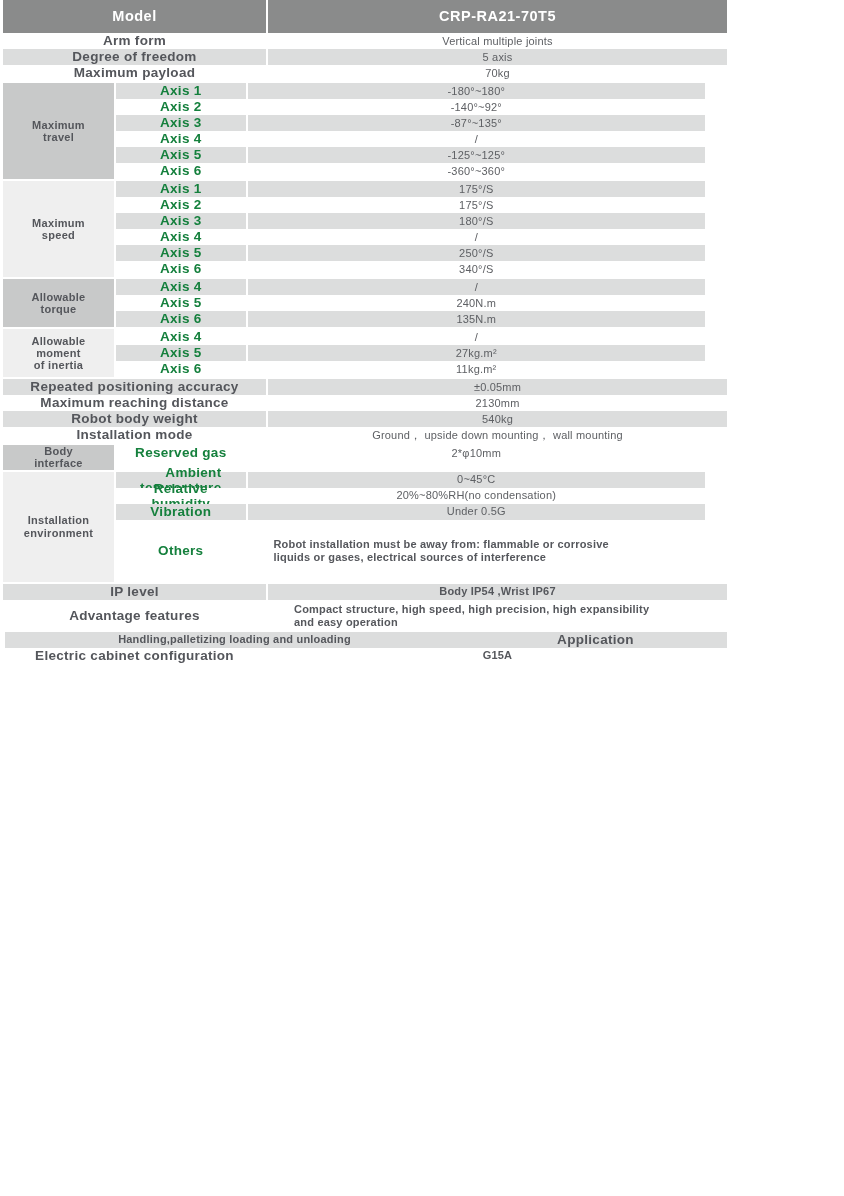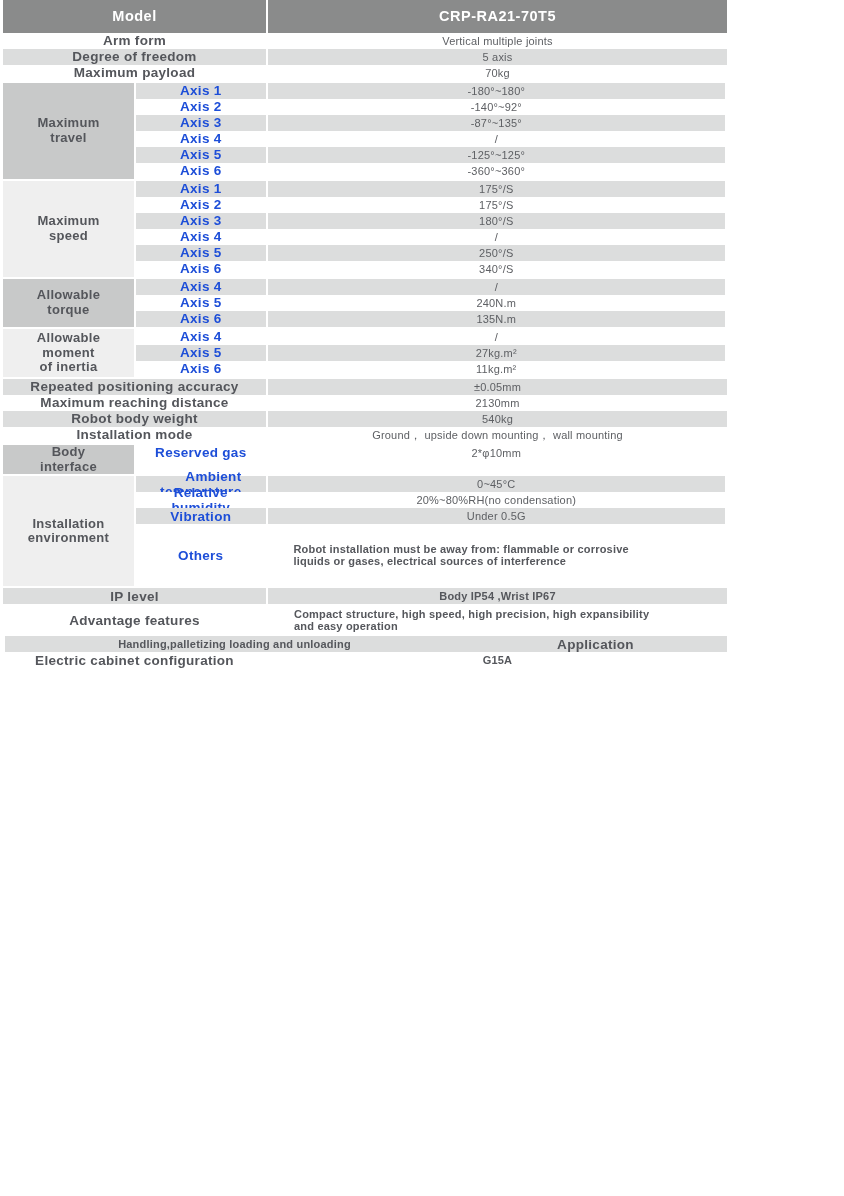--- a/index.html
+++ b/index.html
@@ -13,22 +13,22 @@
   .row,.srow{display:flex;}
   .row{width:724px;}
   .r{height:16px;}
   .cell{
     display:flex;align-items:center;justify-content:center;
     text-align:center;box-sizing:border-box;
     white-space:pre-line;line-height:1.12;
   }
   .lbl{width:263px;font-weight:bold;color:#54565b;font-size:13.5px;letter-spacing:.3px;}
   .val{width:459px;margin-left:2px;color:#5e6064;font-size:11px;letter-spacing:.2px;}
-  .group{width:131px;font-weight:bold;color:#54565b;font-size:13px;letter-spacing:.3px;}
-  .axis{width:130px;margin-left:2px;font-weight:bold;color:#1d4ed8;font-size:13.5px;letter-spacing:.3px;}
+  .group{width:111px;font-weight:bold;color:#54565b;font-size:11px;letter-spacing:.3px;}
+  .axis{width:130px;margin-left:2px;font-weight:bold;color:#15803d;font-size:13.5px;letter-spacing:.3px;}
   .section{display:flex;width:724px;}
   .sec-rows{display:flex;flex-direction:column;width:591px;}
   .sec-rows .val{width:459px;}
   .shaded{background:#dcdddd;text-align:right;}
   .white{background:#ffffff;}
   .gdark{background:#c8c9c9;}
   .glight{background:#efefef;}
   .gt{margin-top:2px;}
   .hdr{height:33px;}
   .hdr .cell{background:#8a8b8b;color:#ffffff;font-weight:bold;font-size:14.5px;letter-spacing:.5px;}

